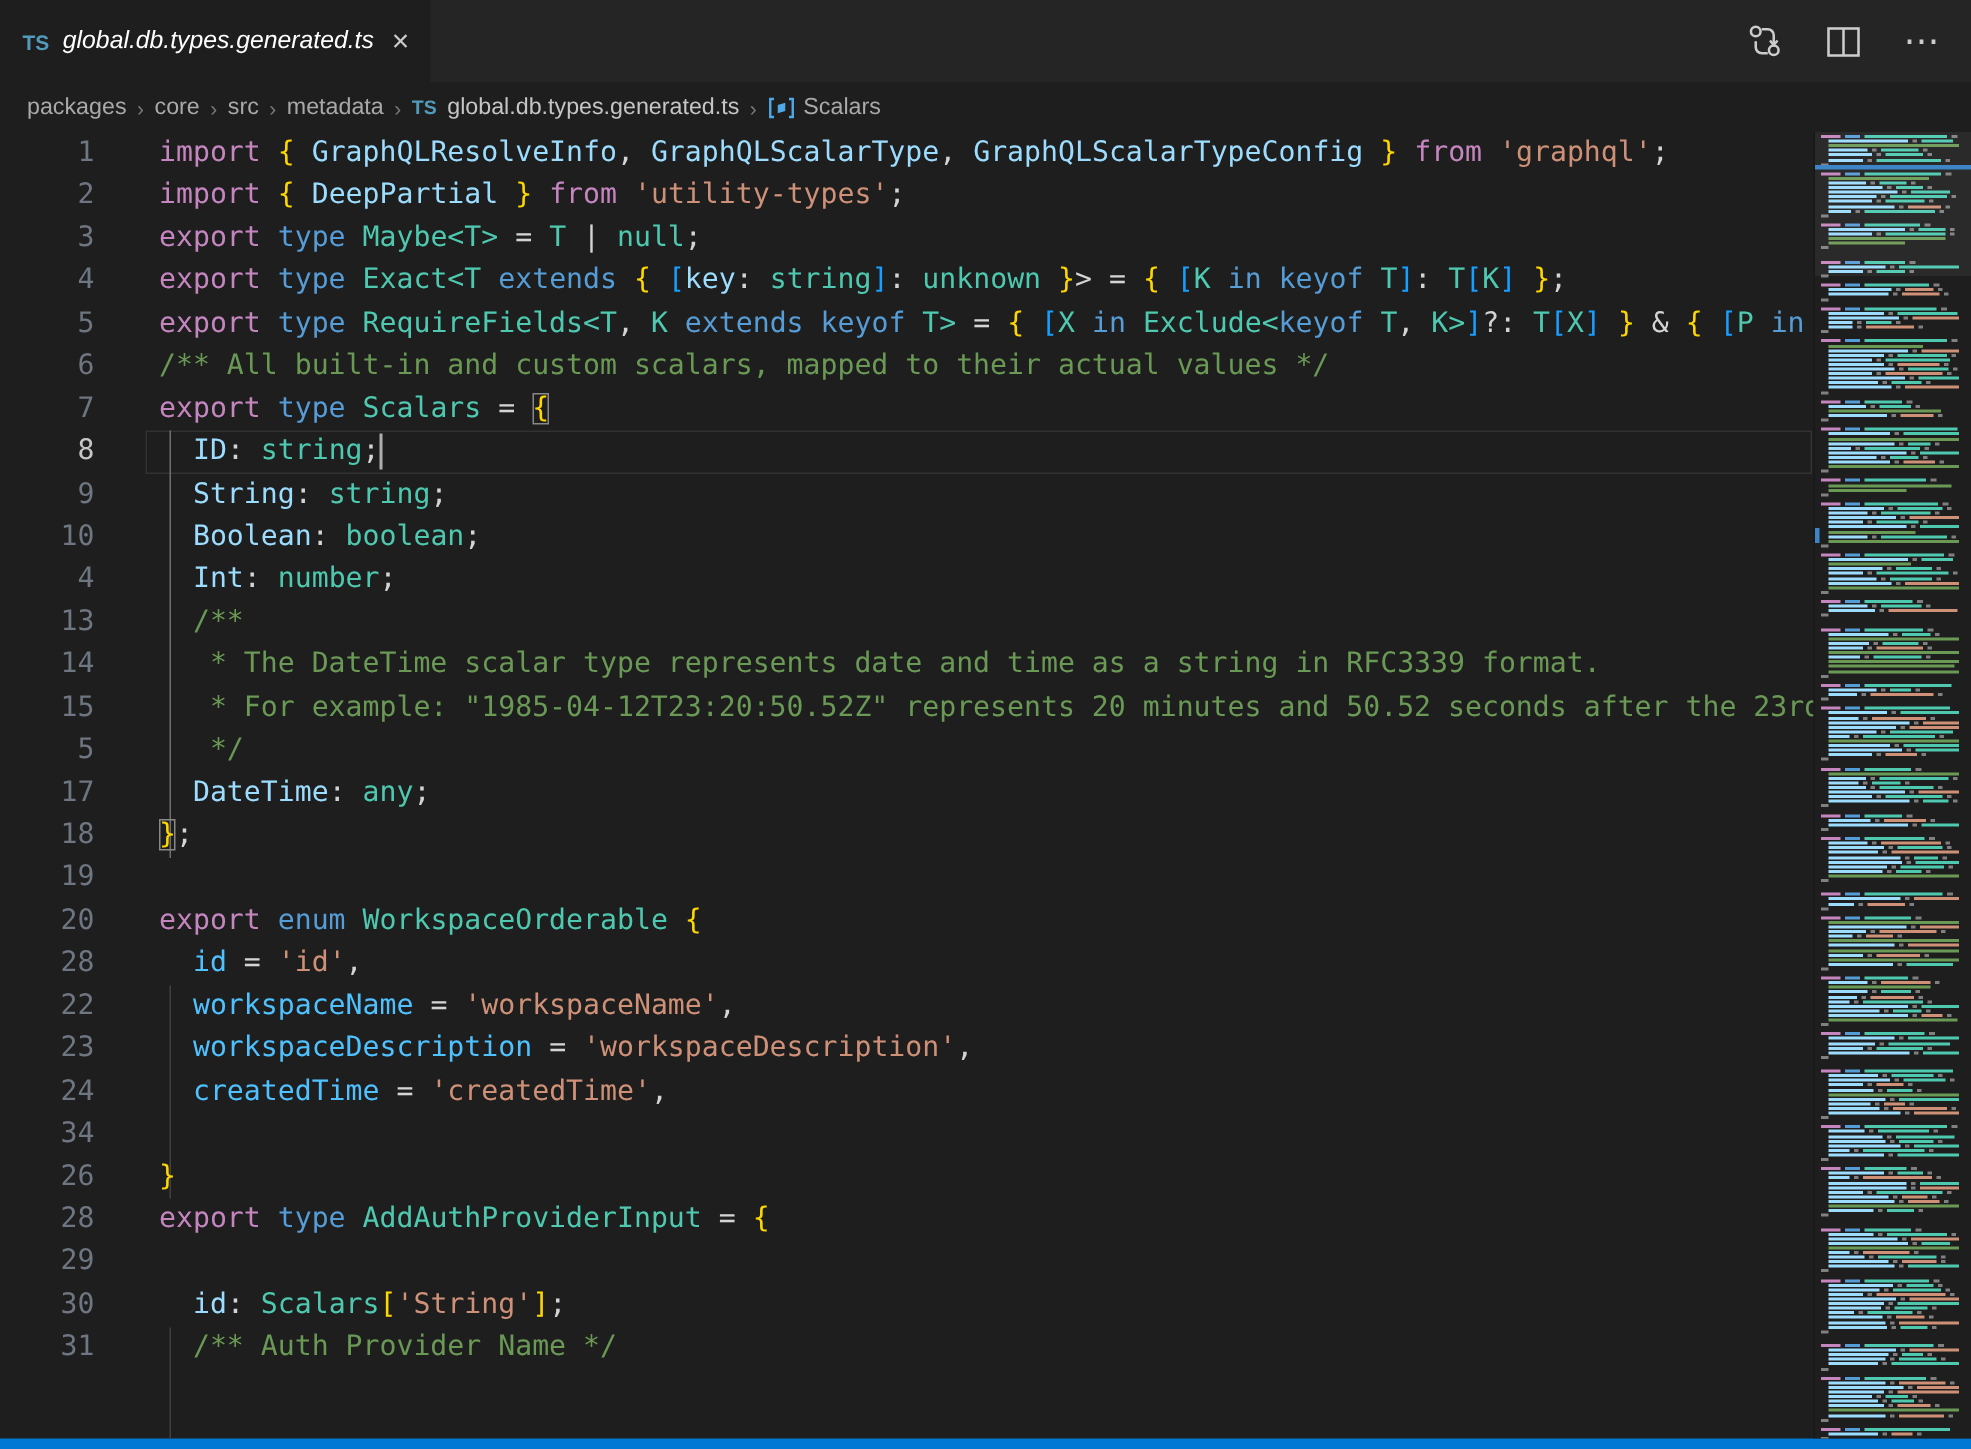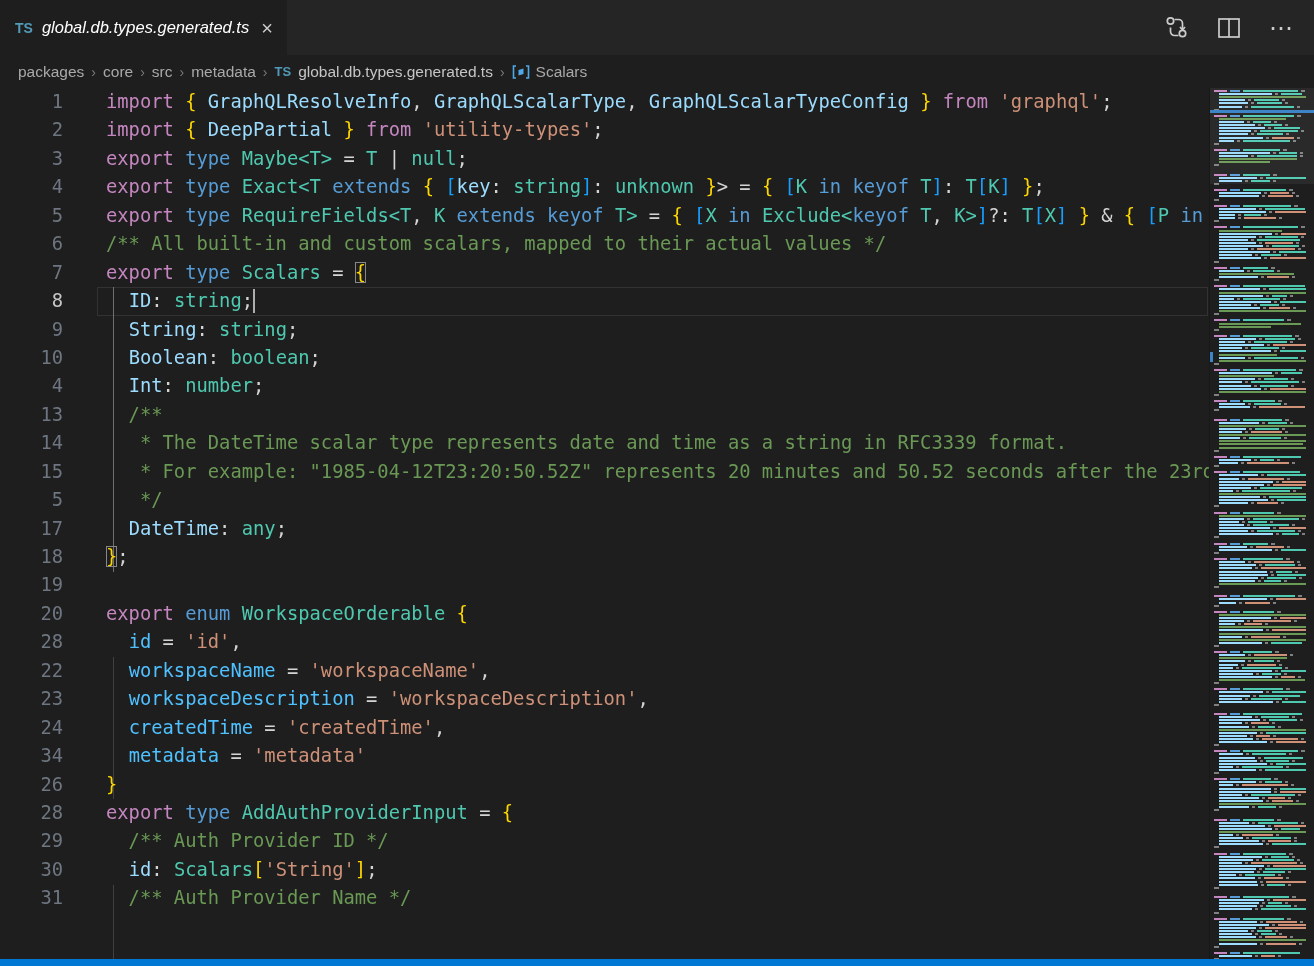--- a/index.html
+++ b/index.html
@@ -120,24 +120,24 @@
         <div class="line"><span class="ln">15</span><span class="lc"><span class="tok" style="color: rgb(106, 153, 85);">   * For example: "1985-04-12T23:20:50.52Z" represents 20 minutes and 50.52 seconds after the 23rd hour of April 12th, 1985 in UTC.</span></span></div>
         <div class="line"><span class="ln">5</span><span class="lc"><span class="tok" style="color: rgb(106, 153, 85);">   */</span></span></div>
         <div class="line"><span class="ln">17</span><span class="lc"><span class="tok" style="color: rgb(212, 212, 212);">  </span><span class="tok" style="color: rgb(156, 220, 254);">DateTime</span><span class="tok" style="color: rgb(212, 212, 212);">: </span><span class="tok" style="color: rgb(78, 201, 176);">any</span><span class="tok" style="color: rgb(212, 212, 212);">;</span></span></div>
         <div class="line"><span class="ln">18</span><span class="lc"><span class="tok bm" style="color: rgb(255, 215, 0);">}</span><span class="tok" style="color: rgb(212, 212, 212);">;</span></span></div>
         <div class="line"><span class="ln">19</span><span class="lc"></span></div>
         <div class="line"><span class="ln">20</span><span class="lc"><span class="tok" style="color: rgb(197, 134, 192);">export</span><span class="tok" style="color: rgb(212, 212, 212);"> </span><span class="tok" style="color: rgb(86, 156, 214);">enum</span><span class="tok" style="color: rgb(212, 212, 212);"> </span><span class="tok" style="color: rgb(78, 201, 176);">WorkspaceOrderable</span><span class="tok" style="color: rgb(212, 212, 212);"> </span><span class="tok" style="color: rgb(255, 215, 0);">{</span></span></div>
         <div class="line"><span class="ln">28</span><span class="lc"><span class="tok" style="color: rgb(212, 212, 212);">  </span><span class="tok" style="color: rgb(79, 193, 255);">id</span><span class="tok" style="color: rgb(212, 212, 212);"> = </span><span class="tok" style="color: rgb(206, 145, 120);">'id'</span><span class="tok" style="color: rgb(212, 212, 212);">,</span></span></div>
         <div class="line"><span class="ln">22</span><span class="lc"><span class="tok" style="color: rgb(212, 212, 212);">  </span><span class="tok" style="color: rgb(79, 193, 255);">workspaceName</span><span class="tok" style="color: rgb(212, 212, 212);"> = </span><span class="tok" style="color: rgb(206, 145, 120);">'workspaceName'</span><span class="tok" style="color: rgb(212, 212, 212);">,</span></span></div>
         <div class="line"><span class="ln">23</span><span class="lc"><span class="tok" style="color: rgb(212, 212, 212);">  </span><span class="tok" style="color: rgb(79, 193, 255);">workspaceDescription</span><span class="tok" style="color: rgb(212, 212, 212);"> = </span><span class="tok" style="color: rgb(206, 145, 120);">'workspaceDescription'</span><span class="tok" style="color: rgb(212, 212, 212);">,</span></span></div>
         <div class="line"><span class="ln">24</span><span class="lc"><span class="tok" style="color: rgb(212, 212, 212);">  </span><span class="tok" style="color: rgb(79, 193, 255);">createdTime</span><span class="tok" style="color: rgb(212, 212, 212);"> = </span><span class="tok" style="color: rgb(206, 145, 120);">'createdTime'</span><span class="tok" style="color: rgb(212, 212, 212);">,</span></span></div>
-        <div class="line"><span class="ln">34</span><span class="lc"><span class="tok" style="color: rgb(212, 212, 212);">  </span><span class="tok" style="color: rgb(79, 193, 255);">metadata</span><span class="tok" style="color: rgb(212, 212, 212);"> = </span><span class="tok" style="color: rgb(206, 145, 120);">'metadata'</span></span></div>
+        <div class="line"><span class="ln">34</span></div>
         <div class="line"><span class="ln">26</span><span class="lc"><span class="tok" style="color: rgb(255, 215, 0);">}</span></span></div>
         <div class="line"><span class="ln">28</span><span class="lc"><span class="tok" style="color: rgb(197, 134, 192);">export</span><span class="tok" style="color: rgb(212, 212, 212);"> </span><span class="tok" style="color: rgb(86, 156, 214);">type</span><span class="tok" style="color: rgb(212, 212, 212);"> </span><span class="tok" style="color: rgb(78, 201, 176);">AddAuthProviderInput</span><span class="tok" style="color: rgb(212, 212, 212);"> = </span><span class="tok" style="color: rgb(255, 215, 0);">{</span></span></div>
-        <div class="line"><span class="ln">29</span><span class="lc"><span class="tok" style="color: rgb(106, 153, 85);">  /** Auth Provider ID */</span></span></div>
+        <div class="line"><span class="ln">29</span></div>
         <div class="line"><span class="ln">30</span><span class="lc"><span class="tok" style="color: rgb(212, 212, 212);">  </span><span class="tok" style="color: rgb(156, 220, 254);">id</span><span class="tok" style="color: rgb(212, 212, 212);">: </span><span class="tok" style="color: rgb(78, 201, 176);">Scalars</span><span class="tok" style="color: rgb(255, 215, 0);">[</span><span class="tok" style="color: rgb(206, 145, 120);">'String'</span><span class="tok" style="color: rgb(255, 215, 0);">]</span><span class="tok" style="color: rgb(212, 212, 212);">;</span></span></div>
         <div class="line"><span class="ln">31</span><span class="lc"><span class="tok" style="color: rgb(106, 153, 85);">  /** Auth Provider Name */</span></span></div>
       </div>
     <div id="guides">
         <div class="guide" style="left: 113px; top: 199.15px; height: 284.5px; background: rgb(111, 111, 111);"></div>
         <div class="guide" style="left: 113px; top: 569px; height: 142.25px; background: rgb(64, 64, 64);"></div>
         <div class="guide" style="left: 113px; top: 796.6px; height: 85.35px; background: rgb(64, 64, 64);"></div>
       </div>
     <div class="cursor" id="cursor" style="left: 253.16px; top: 201.15px;"></div>
     <div class="minimap" id="minimap">

